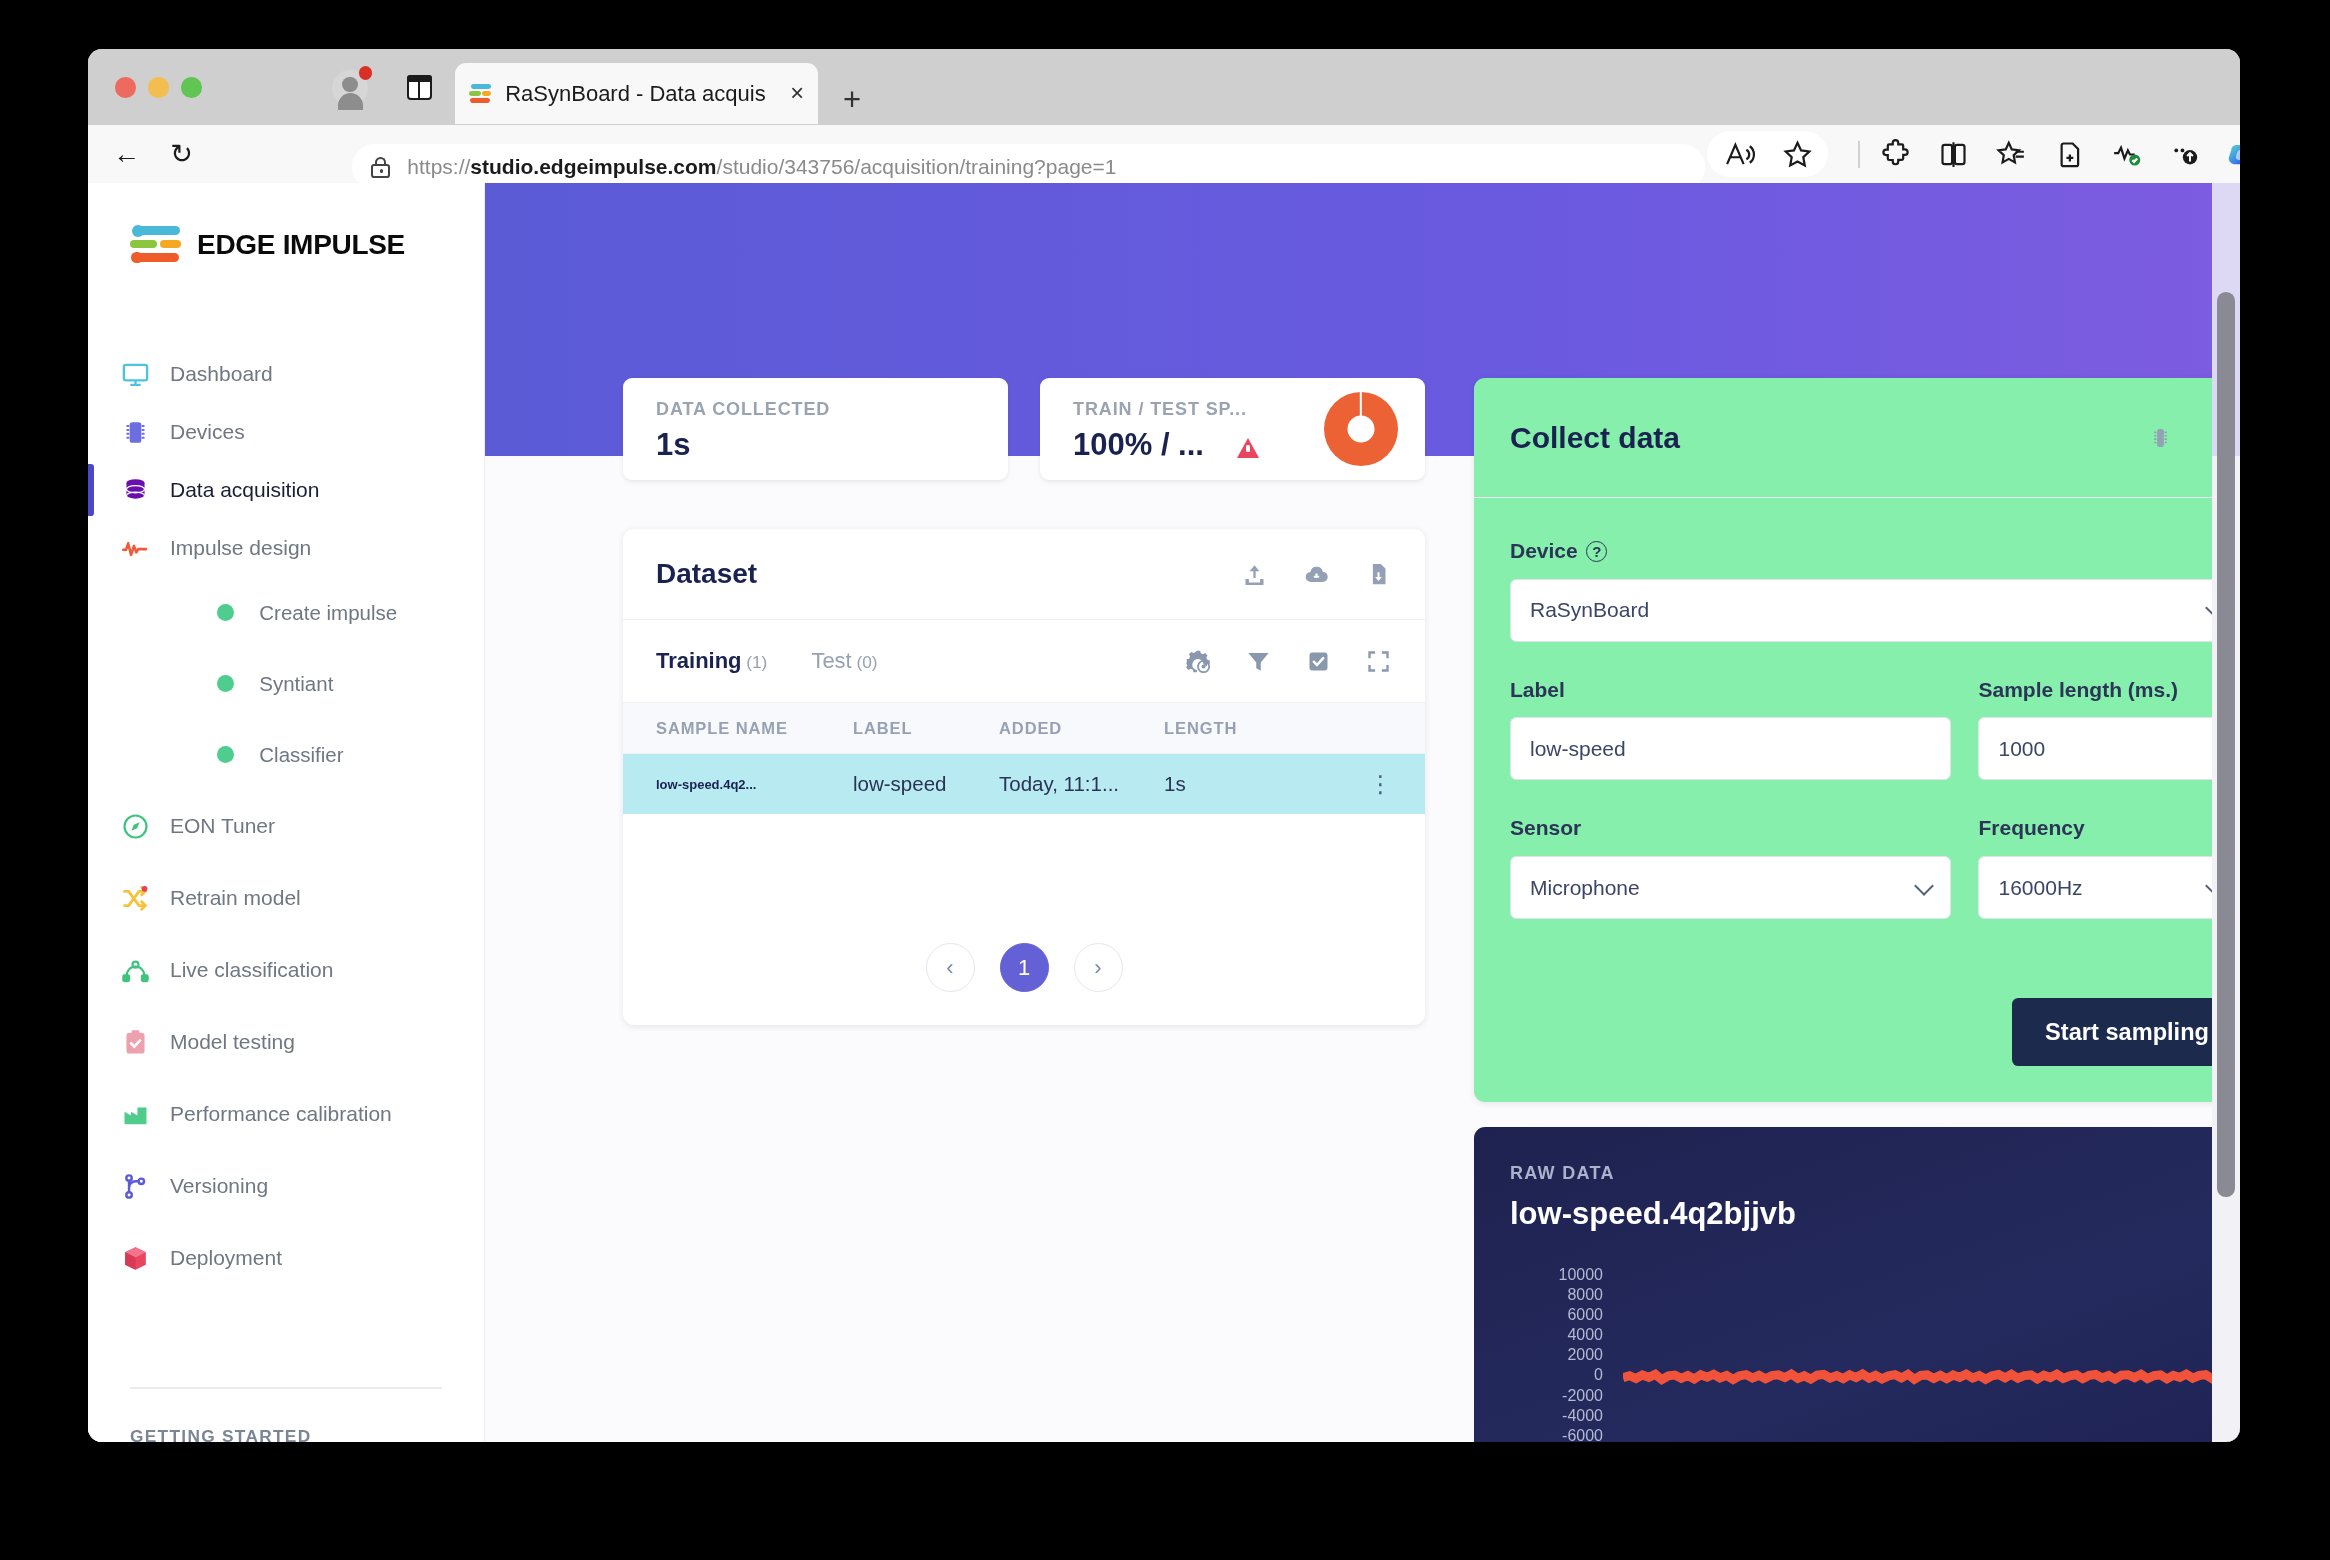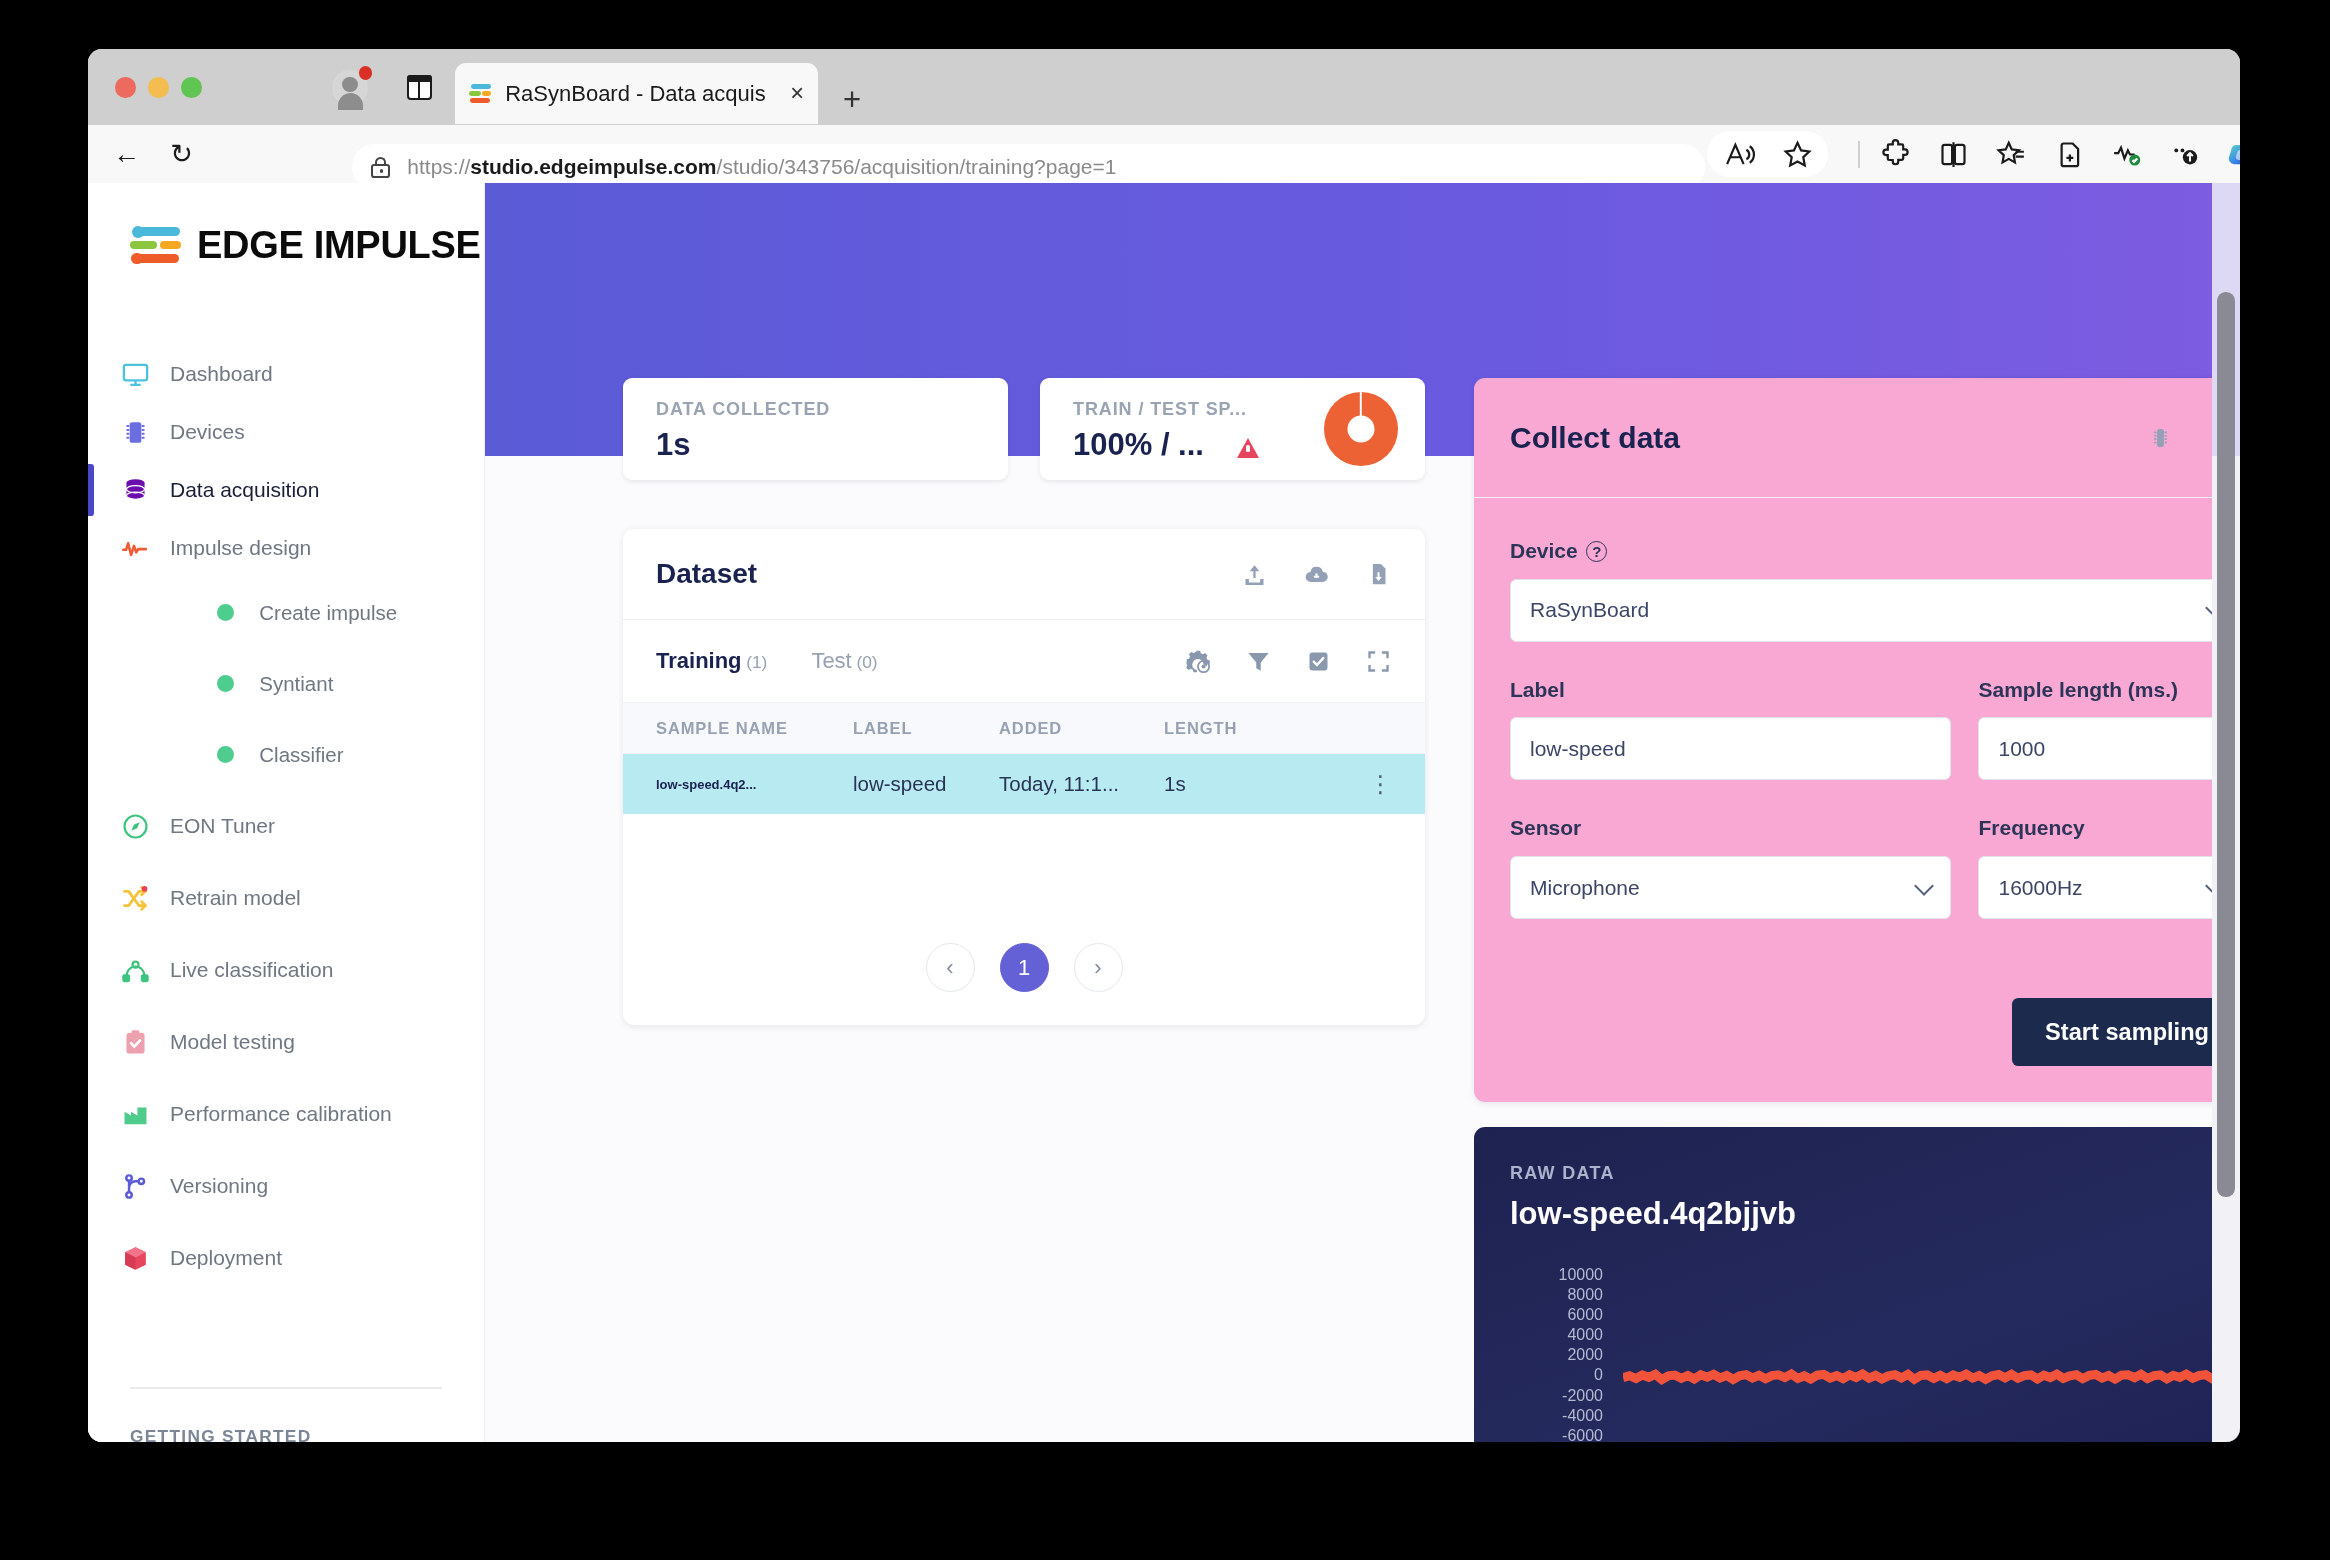--- a/index.html
+++ b/index.html
@@ -160,21 +160,21 @@
   #ei-logo-mark i { position: absolute; height: 8.7px; border-radius: 4.7px; display:block; }
   #ei-logo-mark .l1 { left: 3.9px;  top: 2.4px;  width: 46px; background: #4ab8d8; }
   #ei-logo-mark .l2 { left: 0px;  top: 15.7px; width: 27px; background: #8cc63f; }
   #ei-logo-mark .l3 { left: 30px; top: 15.7px; width: 20.5px; background: #f7a823; }
   #ei-logo-mark .l4 { left: 2.4px;  top: 29px; width: 47px; background: #ee5c29; }
   #ei-logo-mark::before,
   #ei-logo-mark::after { content:""; position:absolute; border-radius:50%; }
   #ei-logo-mark::before { left:2.4px; top:0.8px; width:11.8px; height:11.8px; background:#4ab8d8; }
   #ei-logo-mark::after  { left:0.8px; top:27.5px; width:11.8px; height:11.8px; background:#ee5c29; }
   #ei-logo-text {
-    margin-left: 14px; font-size: 38px; font-weight: 700;
+    margin-left: 14px; font-size: 28px; font-weight: 700;
     letter-spacing: -0.3px; color: #0b0b0b;
   }
 
   .nav-item {
     position: relative; display: flex; align-items: center;
     height: 58px; padding-left: 32px; cursor: pointer;
   }
   .nav-item .nav-ico { width: 31px; height: 31px; flex: 0 0 auto; position: relative; }
   .nav-item .nav-ico svg { width: 100%; height: 100%; display:block; }
   .nav-item .nav-label {
@@ -304,21 +304,21 @@
     display: flex; align-items: center; justify-content: center;
     font-size: 22px; color: #7f8aa0;
   }
   .pg-btn.current { background: #6461d6; border-color: #6461d6; color: #fff; font-size: 22px; }
 
   
   #right-col { position: absolute; left: 1386px; top: 0; width: 810px; }
 
   #collect-card {
     position: absolute; left: 0; top: 195px; width: 804px; height: 724px;
-    background: #f9a8d4; border-radius: 11px;
+    background: #86efac; border-radius: 11px;
     box-shadow: 0 1.6px 6.3px rgba(30,30,70,.09);
   }
   #collect-header {
     position: relative; height: 120px; border-bottom: 0.8px solid #eef0f4;
     display: flex; align-items: center; padding: 0 36px;
   }
   #collect-title { font-size: 30px; font-weight: 700; color: #1a2250; }
   #collect-header .hdr-icons { gap: 41px; }
 
   #collect-body { padding: 41px 36px 16px 36px; }

